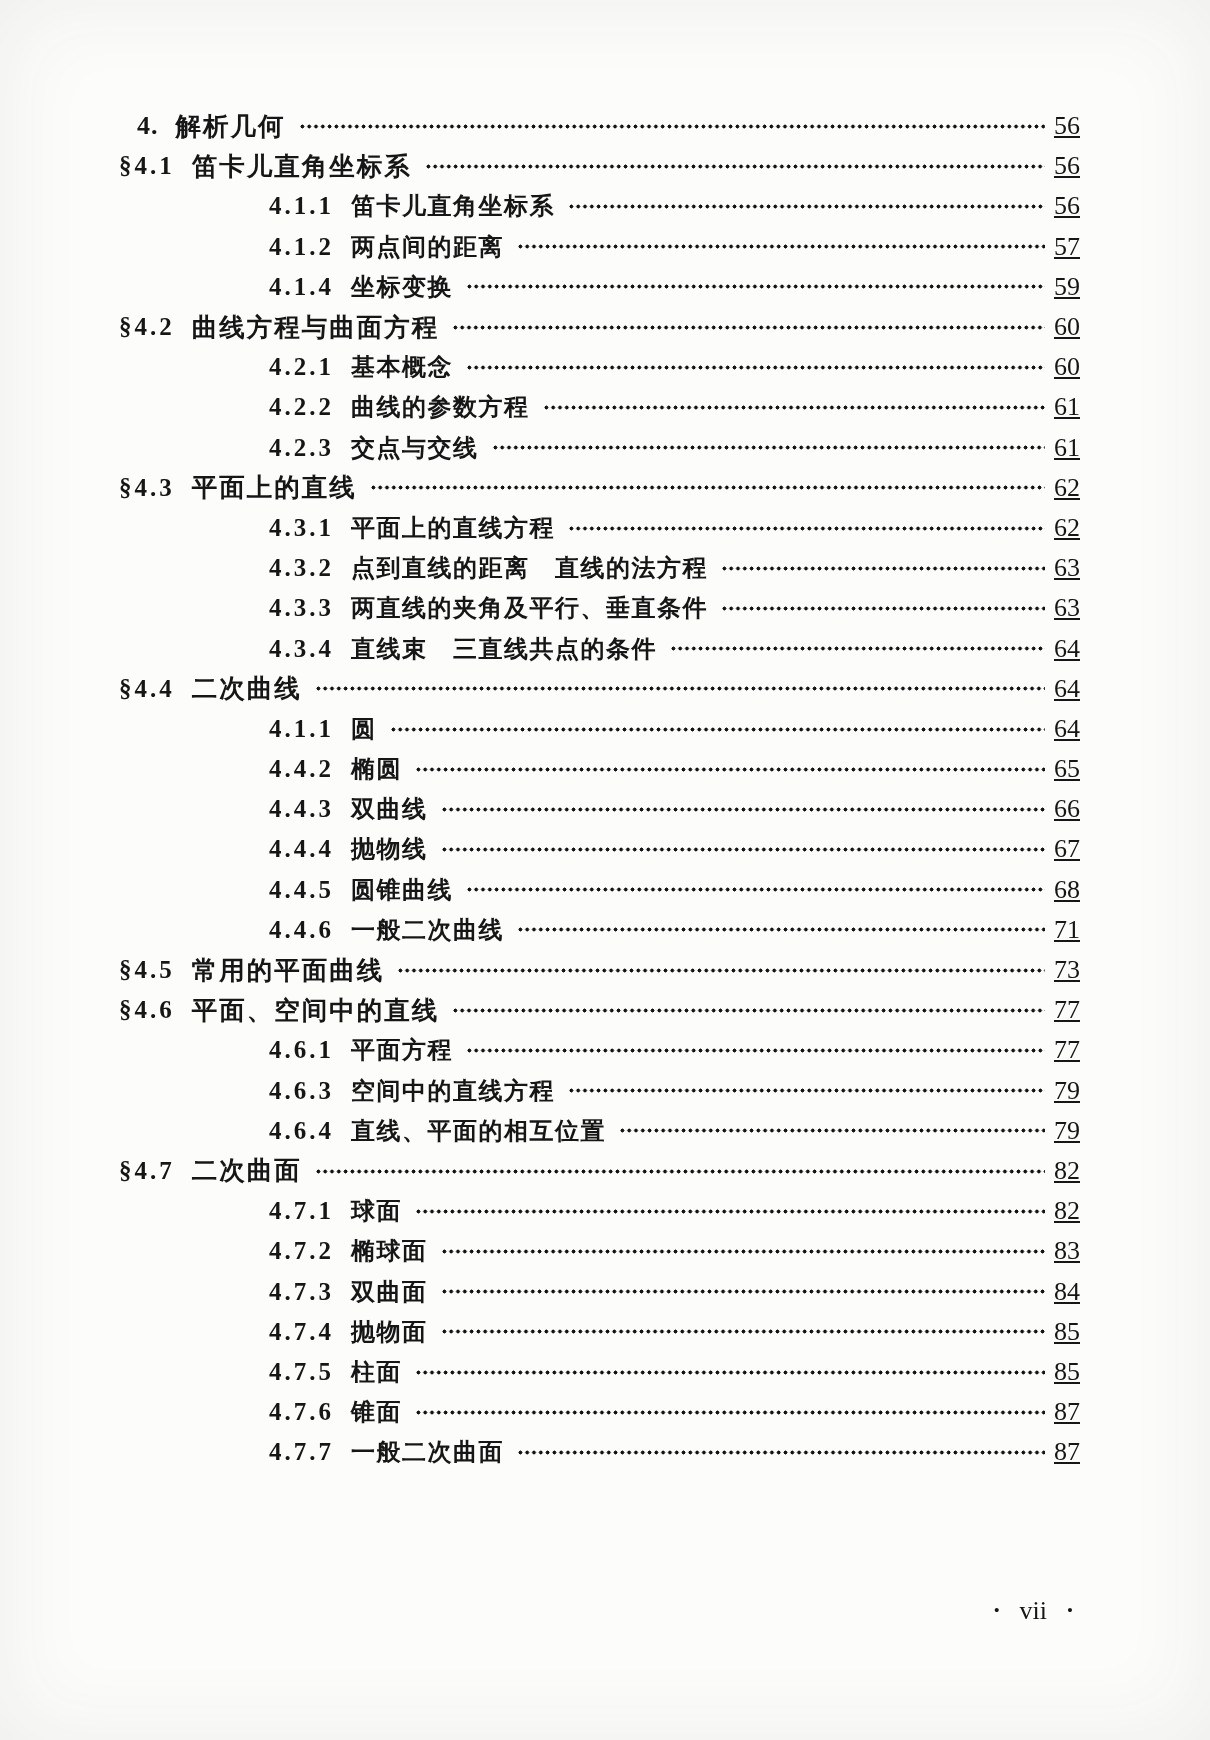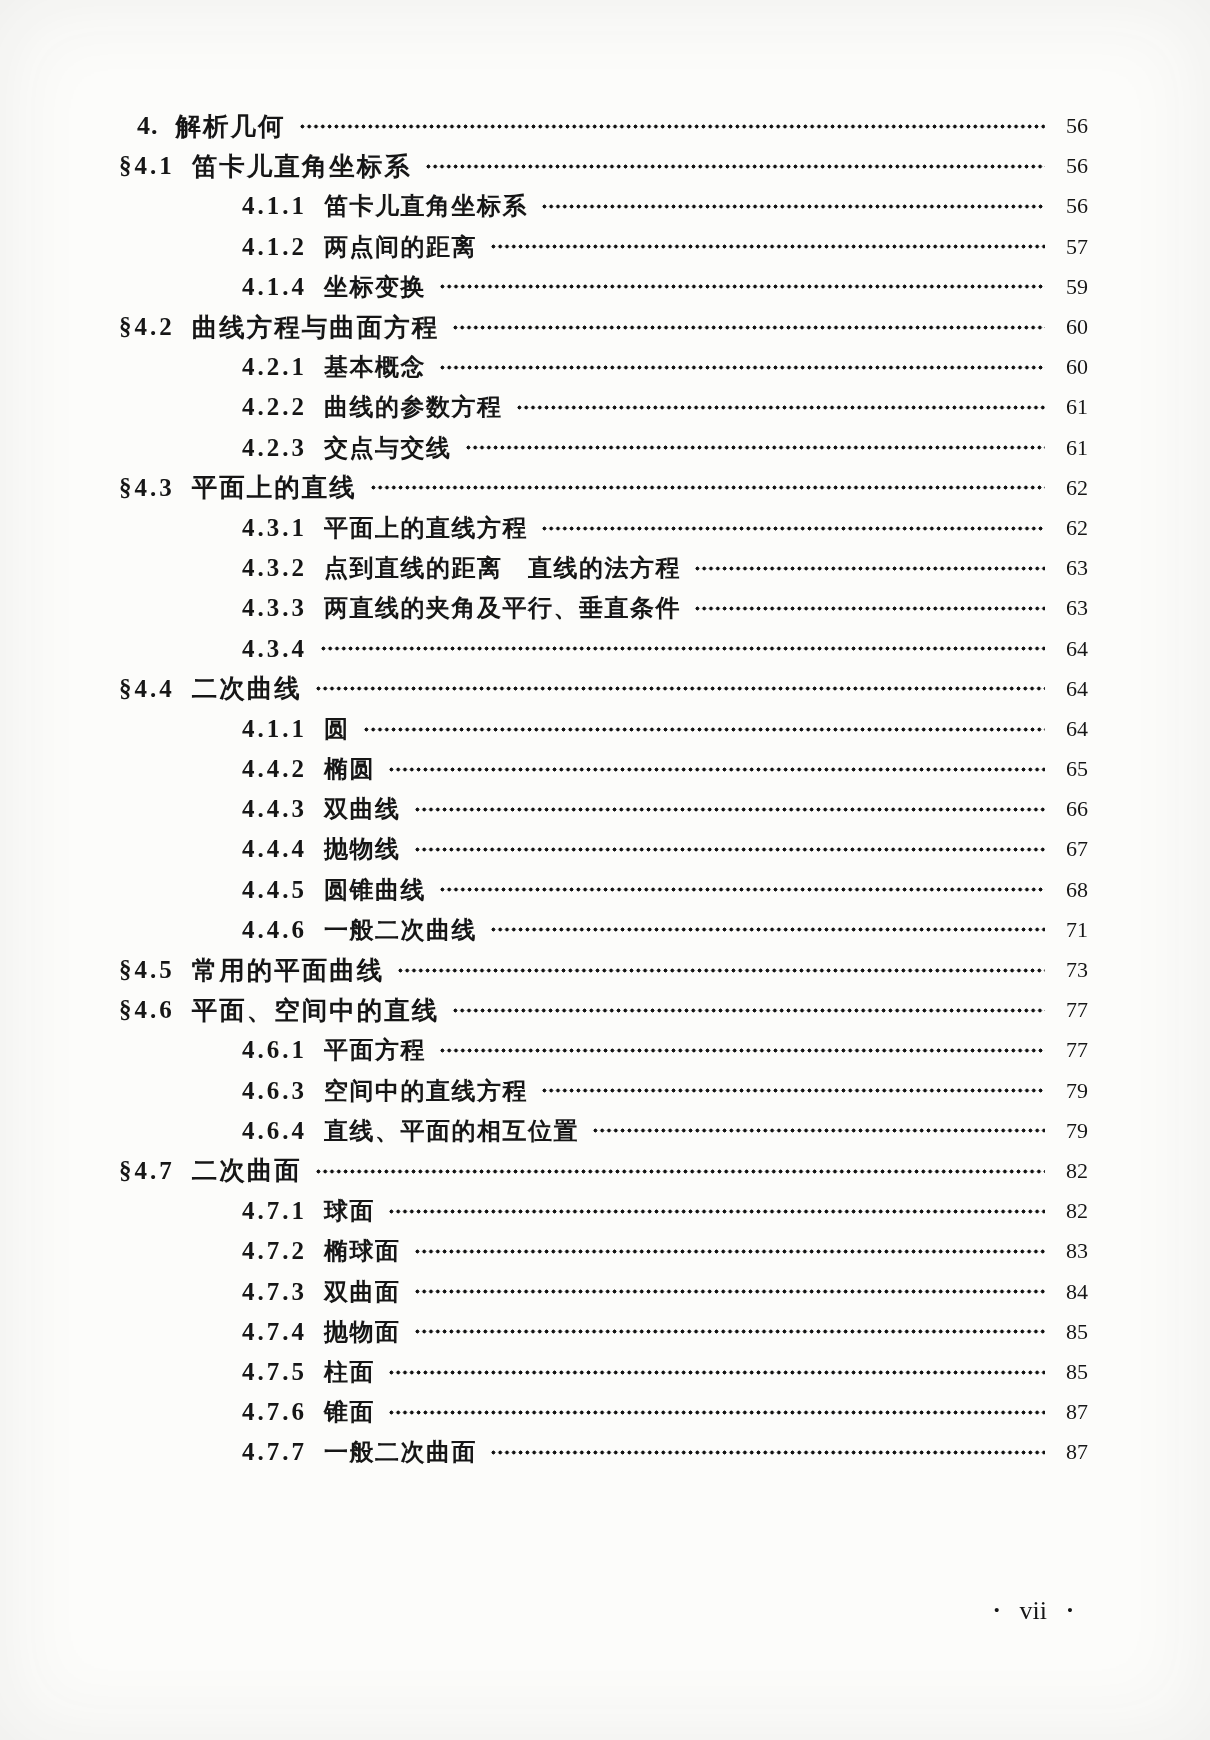--- a/index.html
+++ b/index.html
@@ -18,21 +18,21 @@
   }
   .toc { position: absolute; top: 106px; left: 0; right: 0; }
   .row {
     display: flex; align-items: center;
     height: 40.2px;
     padding-right: 122px;
     color: #161616;
   }
   .row.lvl0 { padding-left: 137px; }
   .row.lvl1 { padding-left: 119px; }
-  .row.lvl2 { padding-left: 242px; }
+  .row.lvl2 { padding-left: 242px; margin-left: 27px; }
   .num {
     font-family: "Liberation Serif", serif;
     font-size: 25px;
     letter-spacing: 3px;
     white-space: pre;
     font-weight: 600;
   }
   .lvl0 .num { font-weight: 700; font-size: 26px; letter-spacing: 1px; }
   .lvl1 .num { font-weight: 700; }
   .title {
@@ -47,23 +47,24 @@
     flex: 1 1 auto;
     align-self: stretch;
     margin: 0 9px 0 13px;
     background-image: radial-gradient(circle, #131313 1.8px, rgba(0,0,0,0) 2.1px);
     background-size: 6.8px 6.8px;
     background-repeat: repeat-x;
     background-position: left center;
   }
   .pg {
     font-family: "Liberation Serif", serif;
-    font-size: 22px;
+    font-size: 26px;
     min-width: 34px;
-    text-align: right;
+    text-align: left;
+    text-decoration: underline;
   }
   .footer {
     position: absolute;
     top: 1596px; left: 0;
     width: 1210px;
     box-sizing: border-box;
     padding-right: 137px;
     display: flex;
     justify-content: flex-end;
     align-items: center;
@@ -152,20 +153,21 @@
         <span class="pg">63</span>
       </div>
       <div class="row lvl2">
         <span class="num">4.3.3</span>
         <span class="title">两直线的夹角及平行、垂直条件</span>
         <span class="leader"></span>
         <span class="pg">63</span>
       </div>
       <div class="row lvl2">
         <span class="num">4.3.4</span>
+        <span class="title">直线束　三直线共点的条件</span>
         <span class="leader"></span>
         <span class="pg">64</span>
       </div>
       <div class="row lvl1">
         <span class="num">§4.4</span>
         <span class="title">二次曲线</span>
         <span class="leader"></span>
         <span class="pg">64</span>
       </div>
       <div class="row lvl2">

